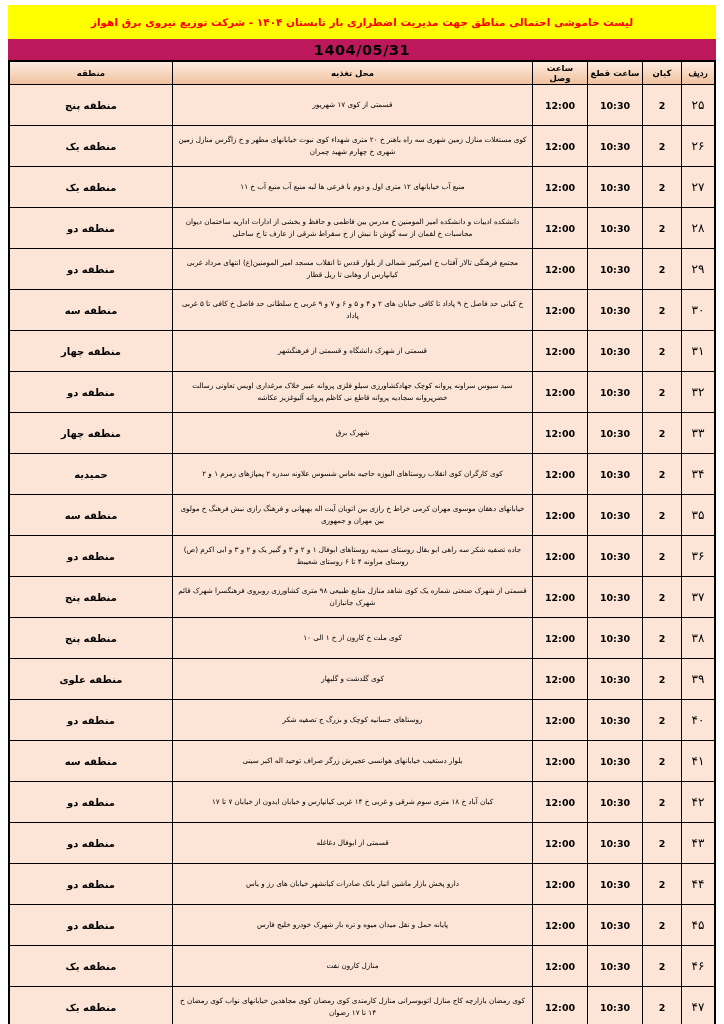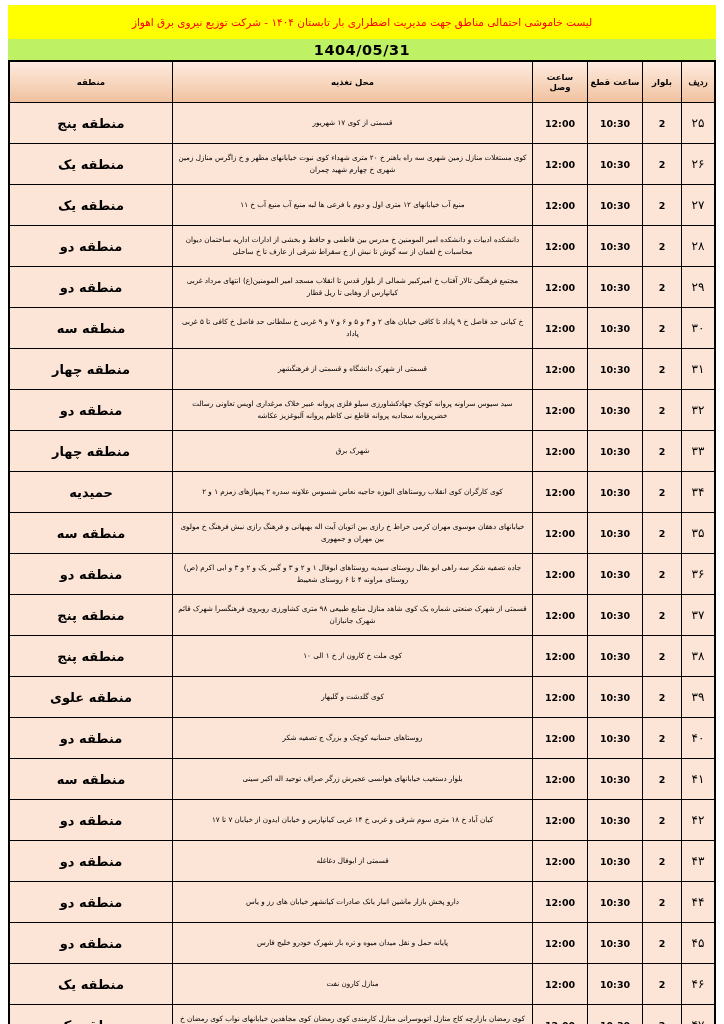--- a/index.html
+++ b/index.html
@@ -18,26 +18,26 @@
   }
   .title-band {
     height: 34px;
     background: #ffff00;
     display: flex;
     align-items: center;
     justify-content: center;
   }
   .title-band span {
     color: #ff0000;
-    font-weight: normal;
+    font-weight: bold;
     font-size: 10.5px;
   }
   .date-band {
     height: 21px;
-    background: #bef264;
+    background: #be185d;
     display: flex;
     align-items: center;
     justify-content: center;
   }
   .date-band span {
     color: #000000;
     font-weight: bold;
     font-size: 14.5px;
     letter-spacing: 0.5px;
     direction: ltr;
@@ -49,21 +49,21 @@
     border: 2px solid #000000;
     table-layout: fixed;
   }
   table.outage th {
     background: linear-gradient(180deg, #fdeadf 0%, #f7d5bc 55%, #efc19e 100%);
     border: 1px solid #000000;
     font-size: 8.5px;
     font-weight: bold;
     color: #000000;
     height: 19px;
-    padding: 10px 2px;
+    padding: 1px 2px;
   }
   table.outage td {
     background: #fce4d6;
     border: 1px solid #000000;
     text-align: center;
     vertical-align: middle;
     color: #000000;
     height: 36px;
     padding: 2px 4px;
     overflow: hidden;
@@ -77,21 +77,21 @@
     font-weight: normal;
     font-size: 12px;
   }
   td.loc {
     font-size: 7.2px;
     padding: 2px 12px;
     line-height: 1.7;
     margin-top: 36px;
   }
   td.region {
-    font-size: 13px;
+    font-size: 10px;
     font-weight: bold;
   }
   .col-rowno   { width: 28px; font-family: Liberation Serif, serif; }
   .col-block   { width: 34px; }
   .col-cut     { width: 50px; text-align: center; }
   .col-connect { width: 50px; }
   .col-location{ width: auto; text-align: center; }
   .col-region  { width: 158px; }
 </style>
 </head>
@@ -104,21 +104,21 @@
   </div>
 
   <div class="date-band">
     <span>1404/05/31</span>
   </div>
 
   <table class="outage">
     <thead>
       <tr>
         <th class="col-rowno">ردیف</th>
-        <th class="col-block">بلوار</th>
+        <th class="col-block">کیان</th>
         <th class="col-cut">ساعت قطع</th>
         <th class="col-connect">ساعت وصل</th>
         <th class="col-location">محل تغذیه</th>
         <th class="col-region">منطقه</th>
       </tr>
     </thead>
     <tbody>
         <tr>
     <td class="col-rowno rowno">۲۵</td>
     <td class="col-block num">2</td>

